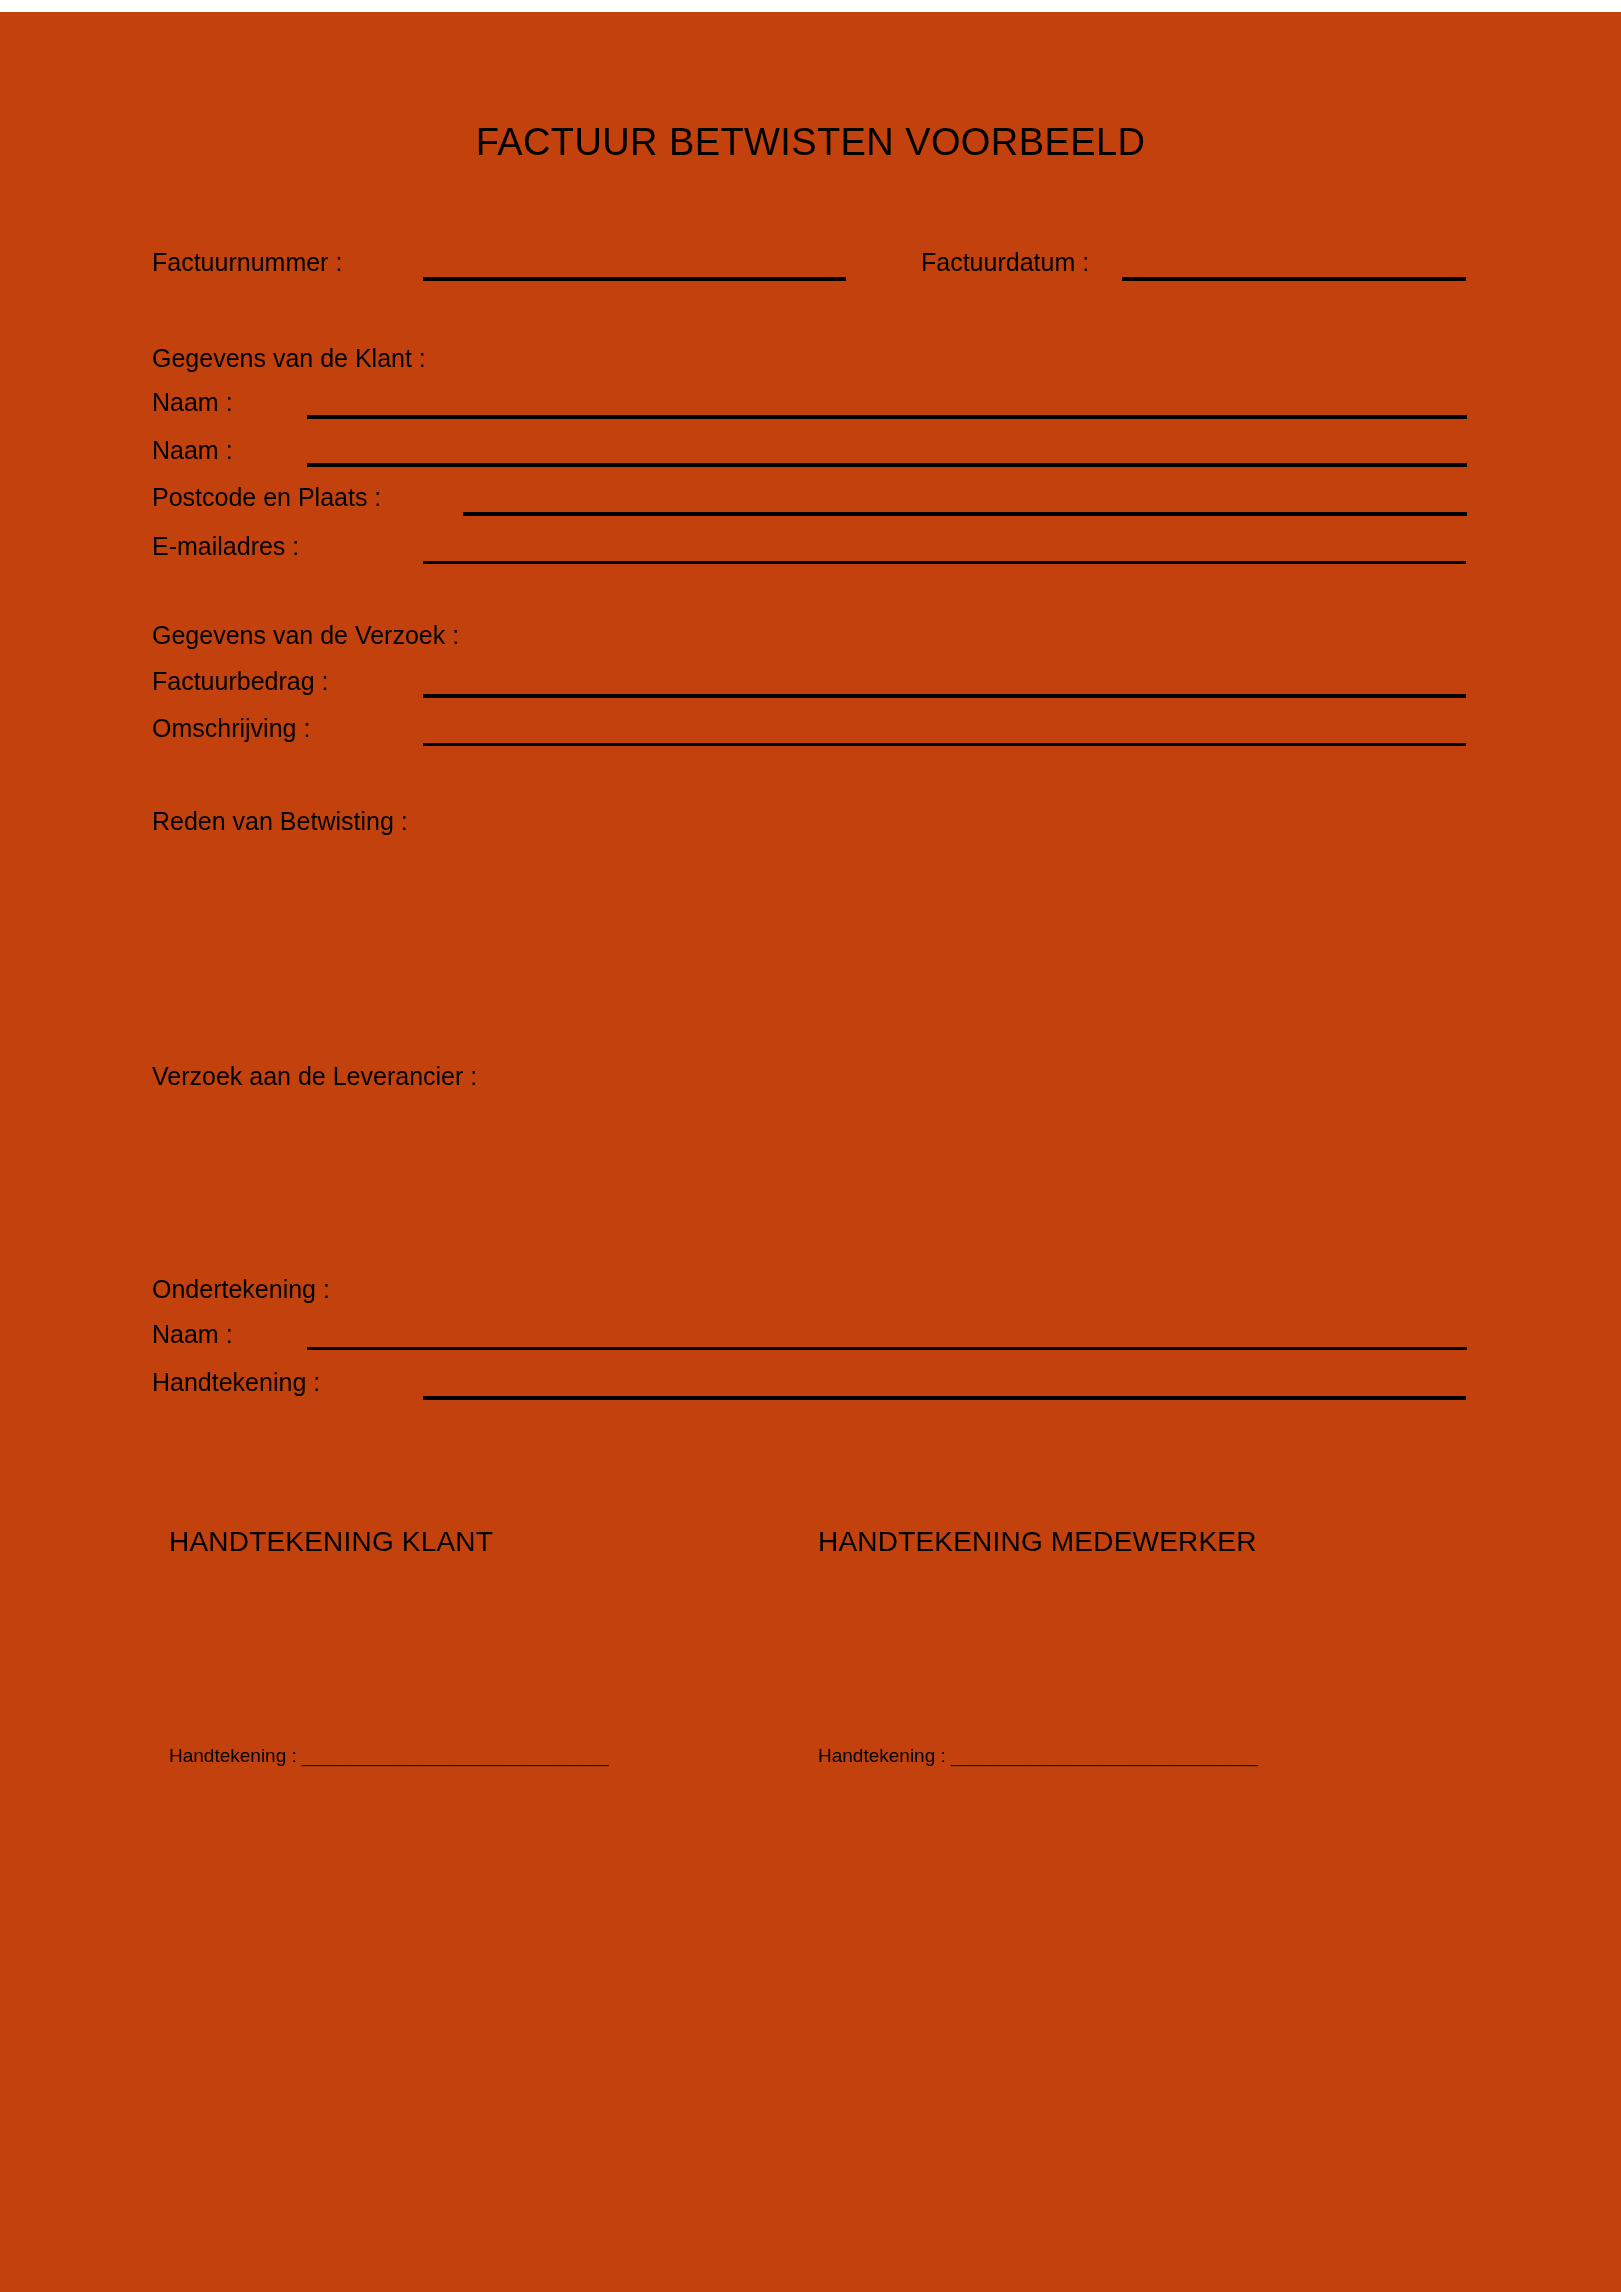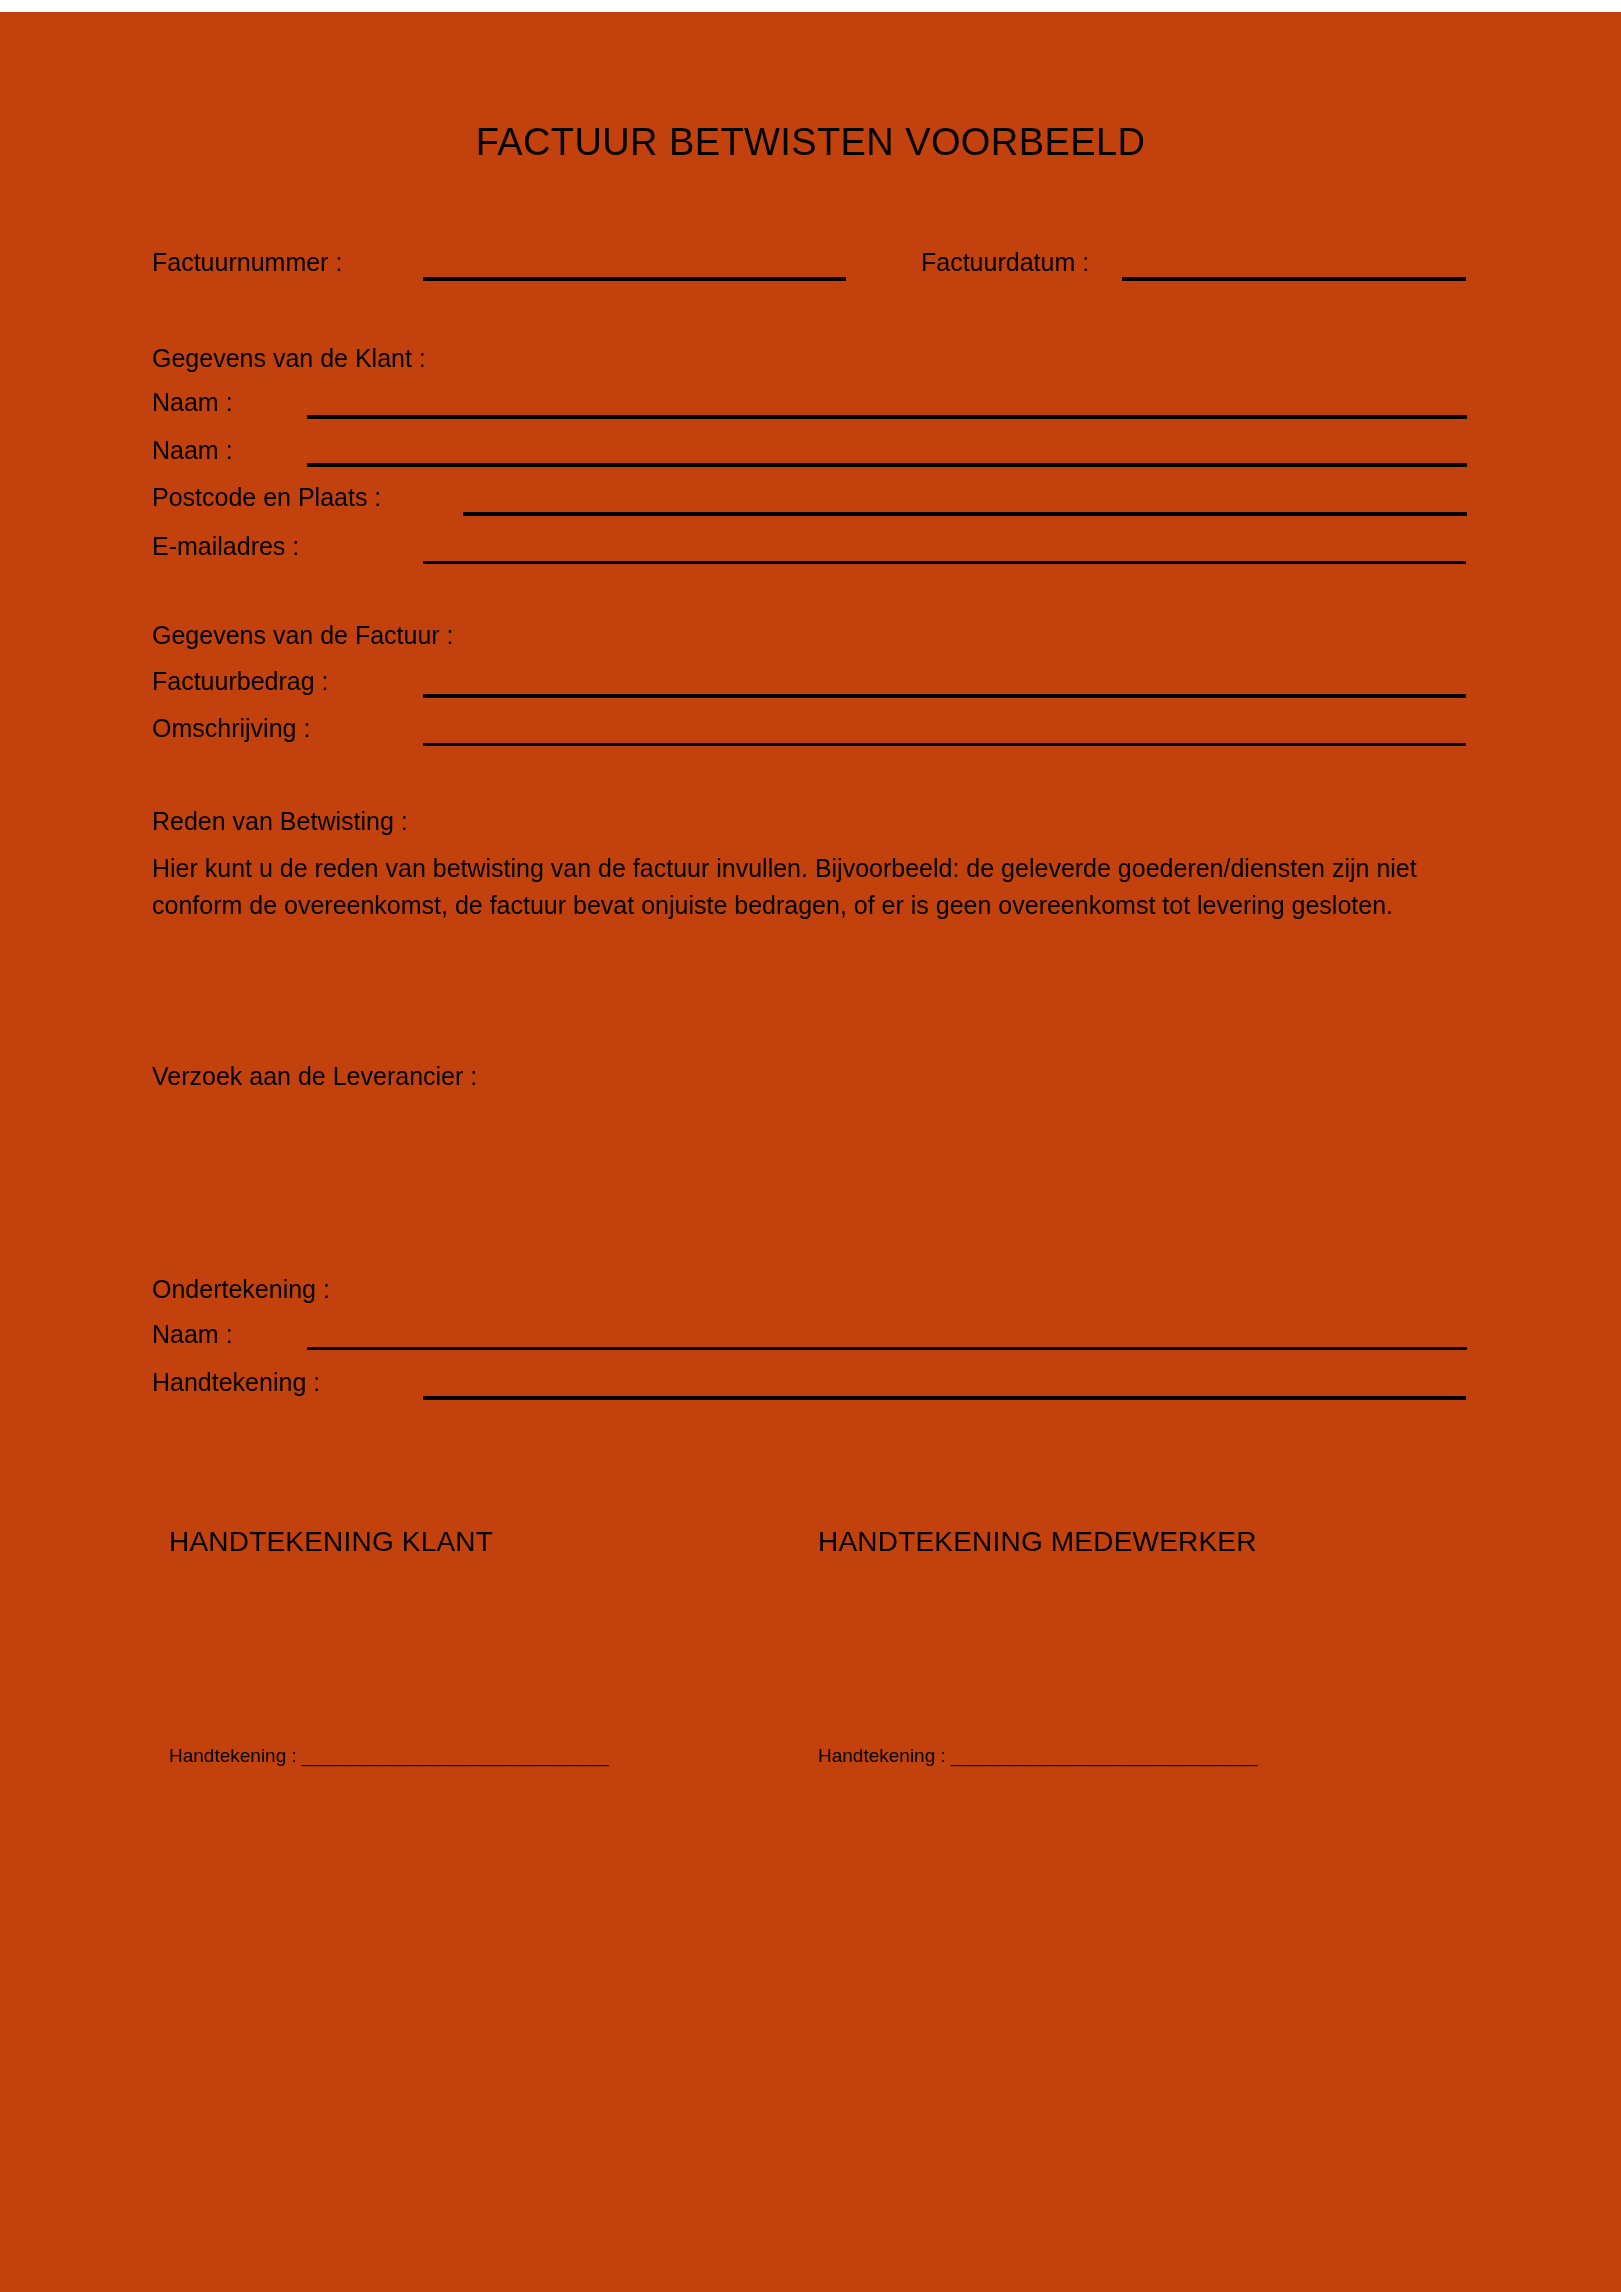--- a/index.html
+++ b/index.html
@@ -99,30 +99,29 @@
 
   <div class="label" style="left:152px; top:423px;">Naam :</div>
   <div class="rule" style="left:307px; top:451px; width:1160px;"></div>
 
   <div class="label" style="left:152px; top:470px;">Postcode en Plaats :</div>
   <div class="rule" style="left:463px; top:500px; width:1004px;"></div>
 
   <div class="label" style="left:152px; top:519px;">E-mailadres :</div>
   <div class="rule thin" style="left:423px; top:549px; width:1043px;"></div>
 
-  <div class="section-head" style="left:152px; top:608px;">Gegevens van de Factuur :</div>
+  <div class="section-head" style="left:152px; top:608px;">Gegevens van de Verzoek :</div>
 
   <div class="label" style="left:152px; top:654px;">Factuurbedrag :</div>
   <div class="rule" style="left:423px; top:682px; width:1043px;"></div>
 
   <div class="label" style="left:152px; top:701px;">Omschrijving :</div>
   <div class="rule thin" style="left:423px; top:731px; width:1043px;"></div>
 
   <div class="section-head" style="left:152px; top:794px;">Reden van Betwisting :</div>
-  <div class="para" style="left:152px; top:838px; width:1318px;">Hier kunt u de reden van betwisting van de factuur invullen. Bijvoorbeeld: de geleverde goederen/diensten zijn niet conform de overeenkomst, de factuur bevat onjuiste bedragen, of er is geen overeenkomst tot levering gesloten.</div>
 
   <div class="section-head" style="left:152px; top:1049px;">Verzoek aan de Leverancier :</div>
 
   <div class="section-head" style="left:152px; top:1262px;">Ondertekening :</div>
 
   <div class="label" style="left:152px; top:1307px;">Naam :</div>
   <div class="rule thin" style="left:307px; top:1335px; width:1160px;"></div>
 
   <div class="label" style="left:152px; top:1355px;">Handtekening :</div>
   <div class="rule" style="left:423px; top:1384px; width:1043px;"></div>

